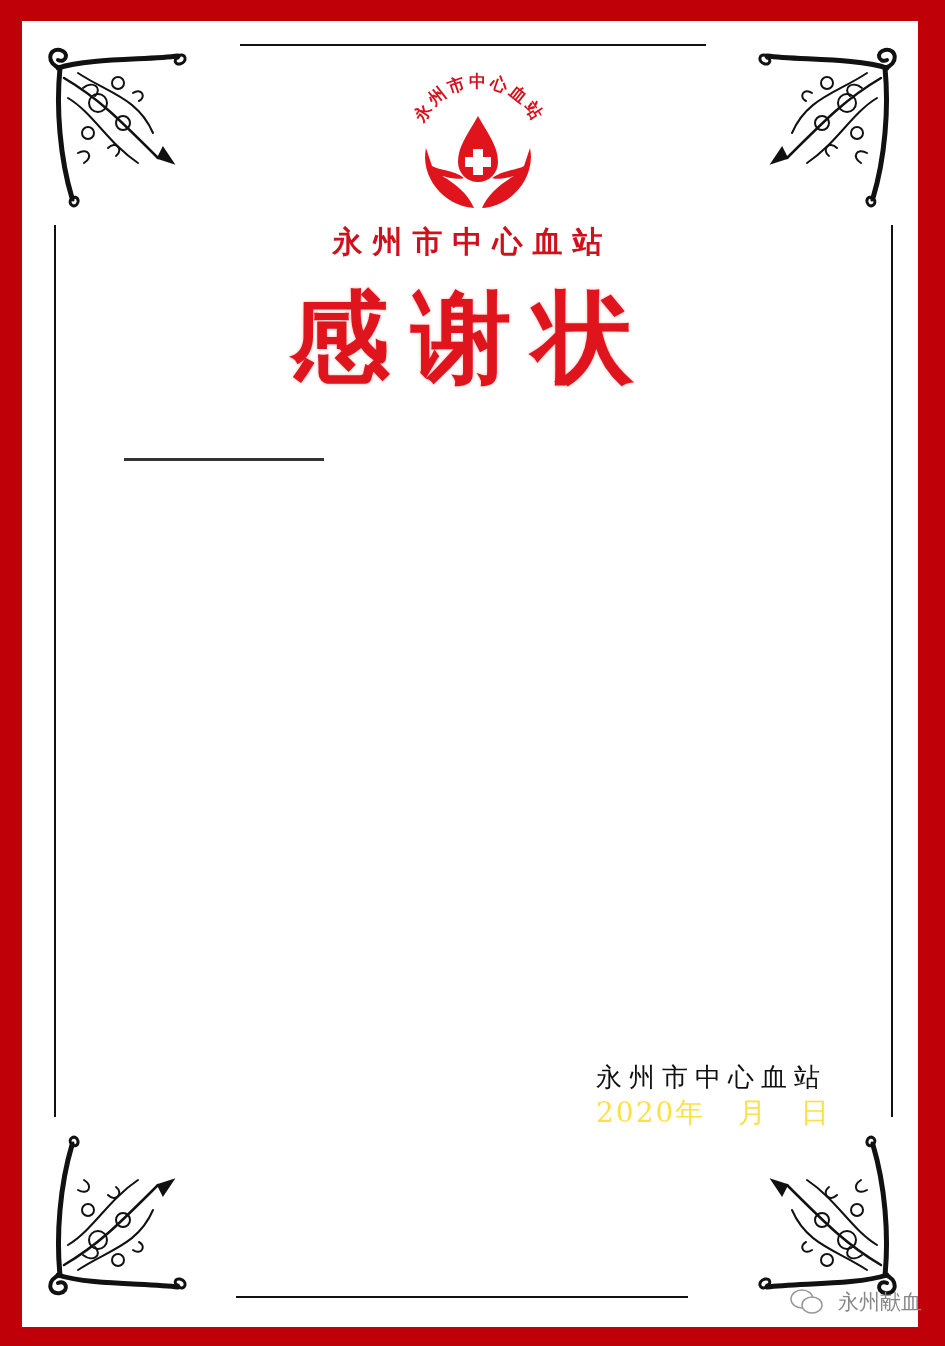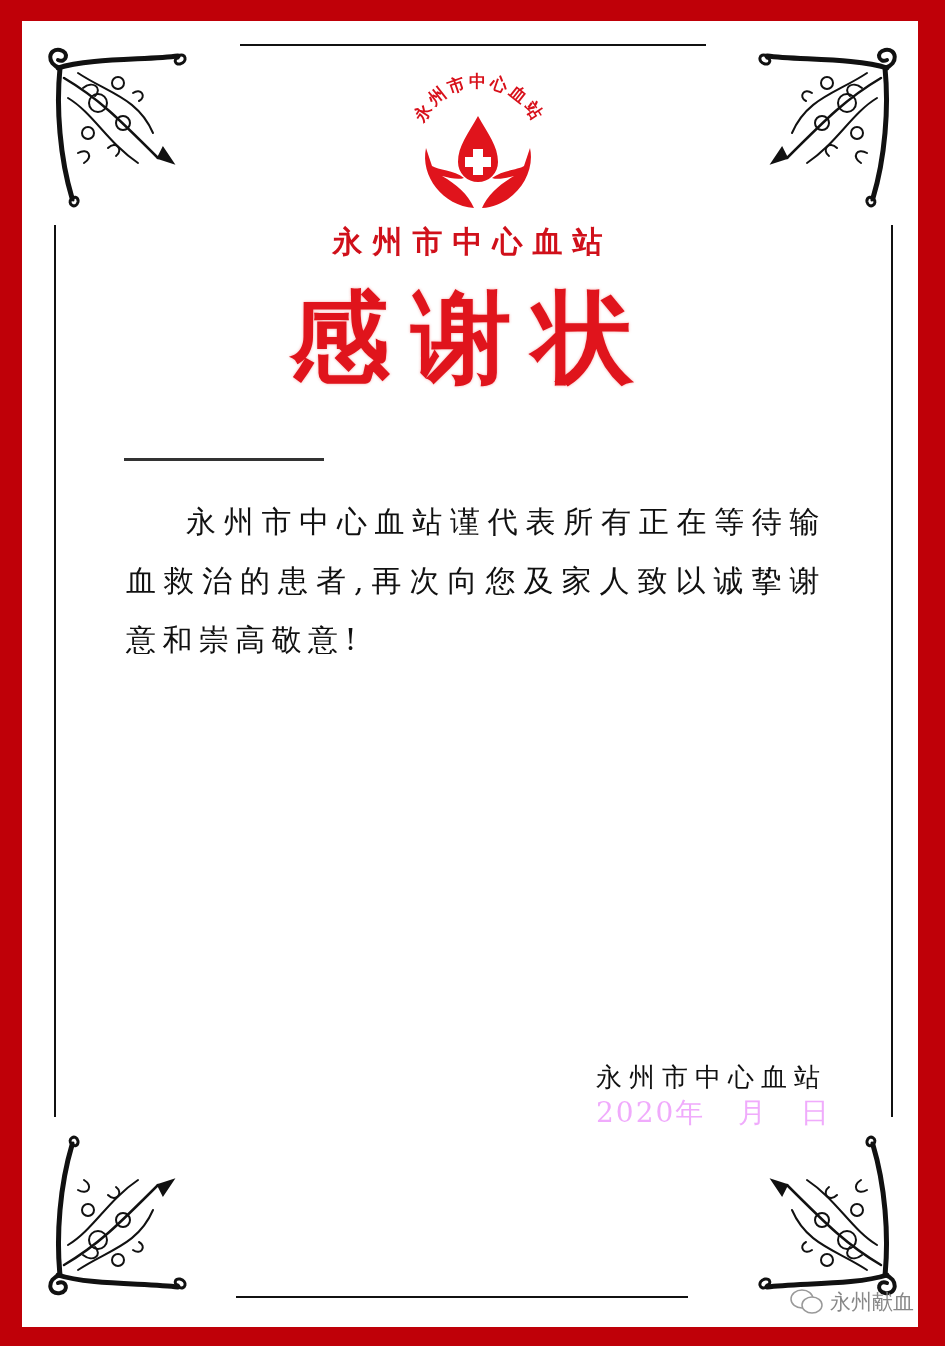--- a/index.html
+++ b/index.html
@@ -9,22 +9,22 @@
   .rule-v { position:absolute; width:2px; background:#111; }
   .corner { position:absolute; width:150px; height:170px; }
   .logo { position:absolute; left:398px; top:66px; width:160px; height:150px; }
   .station-name { position:absolute; left:0; width:945px; top:222px; text-align:center; color:#d0101a; font-size:30px; letter-spacing:10px; font-family:"DejaVu Serif", serif; font-weight:bold; }
   .title { position:absolute; left:0; width:945px; top:272px; text-align:center; color:#e0141c; font-size:100px; letter-spacing:22px; font-family:Liberation Sans, sans-serif; font-weight:bold; text-shadow:0 0 3px rgba(230,40,40,0.4); }
   .salutation { position:absolute; left:124px; top:430px; font-size:31px; color:#111; letter-spacing:4px; display:flex; align-items:flex-end; }
   .blank-line { display:inline-block; width:200px; border-bottom:3px solid #333; margin-right:4px; height:28px; }
   .body-text { position:absolute; left:126px; top:492px; width:700px; font-size:30px; line-height:59px; color:#111; letter-spacing:6.4px; text-align:justify; }
   .body-text p { margin:0; text-indent:2em; }
   .sign-org { position:absolute; left:596px; top:1060px; font-size:26px; letter-spacing:7px; color:#111; }
-  .sign-date { position:absolute; left:596px; top:1094px; font-size:28px; color:#f0abfc; letter-spacing:2px; white-space:pre; }
-  .watermark { position:absolute; left:790px; top:1288px; display:flex; align-items:center; gap:6px; color:#888; font-size:21px; font-family:"DejaVu Sans", sans-serif; }
+  .sign-date { position:absolute; left:596px; top:1094px; font-size:28px; color:#fde047; letter-spacing:2px; white-space:pre; }
+  .watermark { position:absolute; left:790px; top:1288px; display:flex; align-items:center; gap:14px; color:#888; font-size:21px; font-family:"DejaVu Sans", sans-serif; }
 </style>
 </head>
 <body>
 
 <div class="paper"></div>
 
 <div class="rule-h" style="left:240px;top:44px;width:466px;"></div>
 <div class="rule-h" style="left:236px;top:1296px;width:452px;"></div>
 <div class="rule-v" style="left:54px;top:225px;height:892px;"></div>
 <div class="rule-v" style="left:891px;top:225px;height:892px;"></div>
@@ -129,21 +129,20 @@
 </svg>
 
 <div class="station-name">永州市中心血站</div>
 <div class="title">感谢状</div>
 
 <div class="salutation">
   <span class="blank-line"></span>
 </div>
 
 <div class="body-text">
-  <p>永州市中心血站谨代表所有正在等待输血救治的患者,再次向您及家人致以诚挚谢意和崇高敬意!</p>
 </div>
 
 <div class="sign-org">永州市中心血站</div>
 <div class="sign-date">2020年   月   日</div>
 
 <div class="watermark">
   <svg width="34" height="28" viewBox="0 0 34 28">
     <ellipse cx="12" cy="11" rx="11" ry="9" fill="#fff" stroke="#999" stroke-width="1.5"></ellipse>
     <ellipse cx="22" cy="17" rx="10" ry="8" fill="#fff" stroke="#999" stroke-width="1.5"></ellipse>
   </svg>

